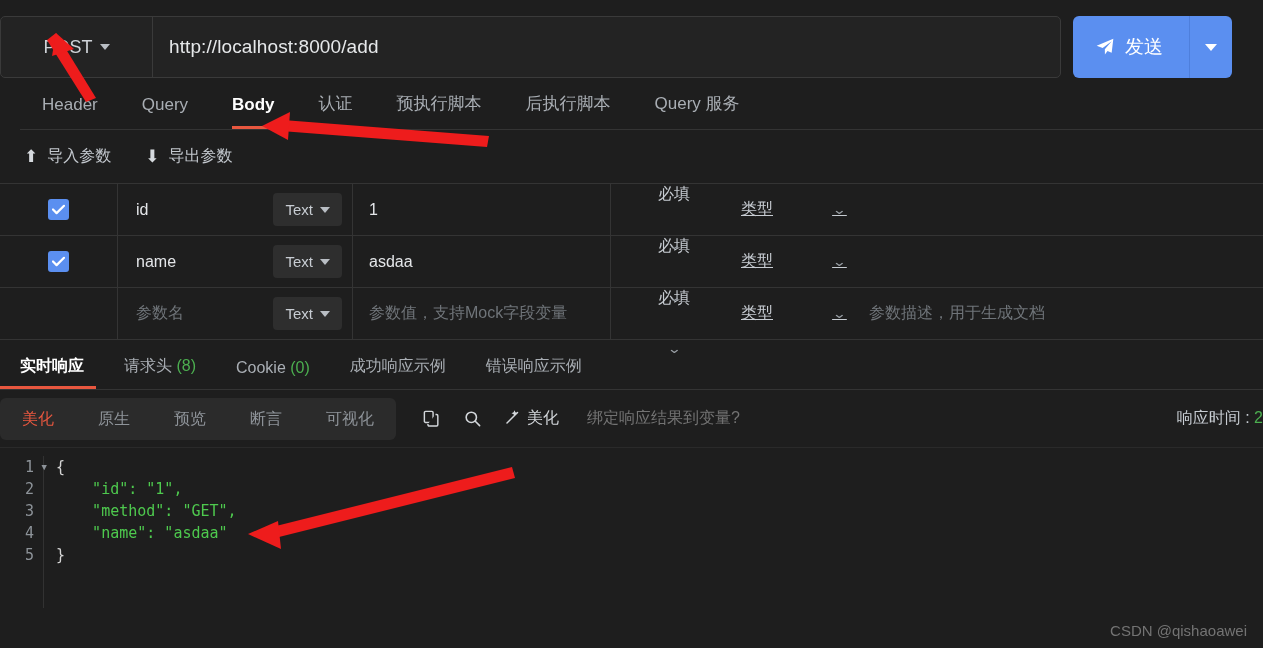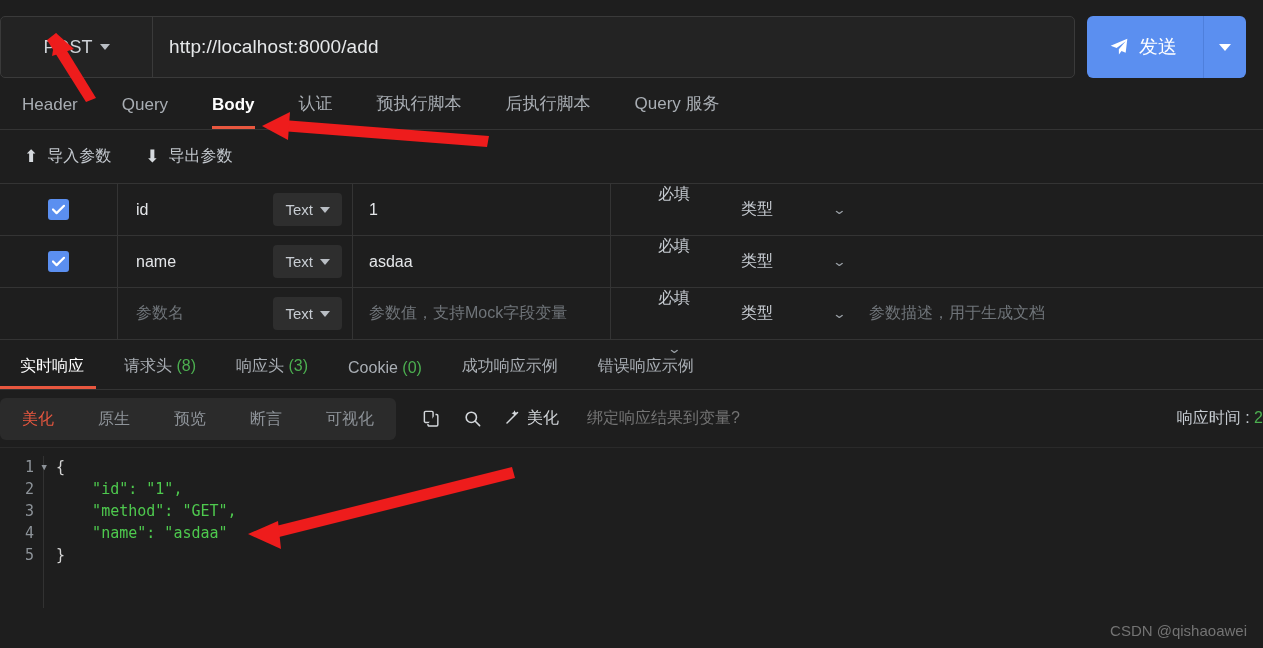--- a/index.html
+++ b/index.html
@@ -49,21 +49,21 @@
     padding-left: 16px;
     color: #e6e8ea;
     font-size: 19px;
     letter-spacing: .1px;
   }
   .send-wrap {
     display: flex; align-items: stretch;
     height: 62px;
     border-radius: 6px;
     overflow: hidden;
-    margin-right: 17px;
+    margin-right: 31px;
   }
   .send-btn {
     background: #5b8ff0;
     color: #fff;
     display: flex; align-items: center; justify-content: center;
     gap: 10px;
     padding: 0 26px 0 22px;
     font-size: 19px;
     cursor: pointer;
     border-right: 1px solid #4e7fdc;
@@ -82,20 +82,21 @@
     border-top: 7px solid #ffffff;
   }
 
   
   .main-tabs {
     display: flex; align-items: flex-end;
     height: 52px;
     border-bottom: 1px solid #343434;
     padding-left: 0;
     gap: 0;
+    margin-left: 20px;
   }
   .main-tab {
     position: relative;
     color: #a9aeb4;
     font-size: 17px;
     padding: 0 22px 14px 22px;
     cursor: pointer;
     white-space: nowrap;
   }
   .main-tab.active { color: #ffffff; font-weight: bold; }
@@ -189,20 +190,21 @@
     flex-direction: column;
   }
   .c-type {
     width: 124px;
     padding-left: 6px;
     color: #c7ccd2;
     font-size: 16px;
     justify-content: space-between;
     padding-right: 14px;
     cursor: pointer;
+    text-decoration: underline;
   }
   .c-desc {
     flex: 1;
     padding-left: 10px;
     color: #6f7479;
     font-size: 16px;
   }
   .chev {
     color: #9aa0a6;
     font-size: 13px;
@@ -218,21 +220,21 @@
     background: #1e1e1e;
   }
   .resp-tab {
     position: relative;
     color: #a9aeb4;
     font-size: 16px;
     padding: 0 20px 12px 20px;
     cursor: pointer;
     white-space: nowrap;
   }
-  .resp-tab.active { color: #ffffff; font-weight: normal; }
+  .resp-tab.active { color: #ffffff; font-weight: bold; }
   .resp-tab.active::after {
     content: "";
     position: absolute;
     left: 0; right: 8px; bottom: 0;
     height: 3px;
     background: #e8573f;
   }
   .cnt { color: #4caf50; }
 
   
@@ -445,24 +447,20 @@
 
 </div>
 
 <div class="resp-tabs">
   <div class="resp-tab active">
     <span>实时响应</span>
   </div>
   <div class="resp-tab">
     <span>请求头</span>
     <span class="cnt">(8)</span>
-  </div>
-  <div class="resp-tab">
-    <span>响应头</span>
-    <span class="cnt">(3)</span>
   </div>
   <div class="resp-tab">
     <span>Cookie</span>
     <span class="cnt">(0)</span>
   </div>
   <div class="resp-tab">
     <span>成功响应示例</span>
   </div>
   <div class="resp-tab">
     <span>错误响应示例</span>

